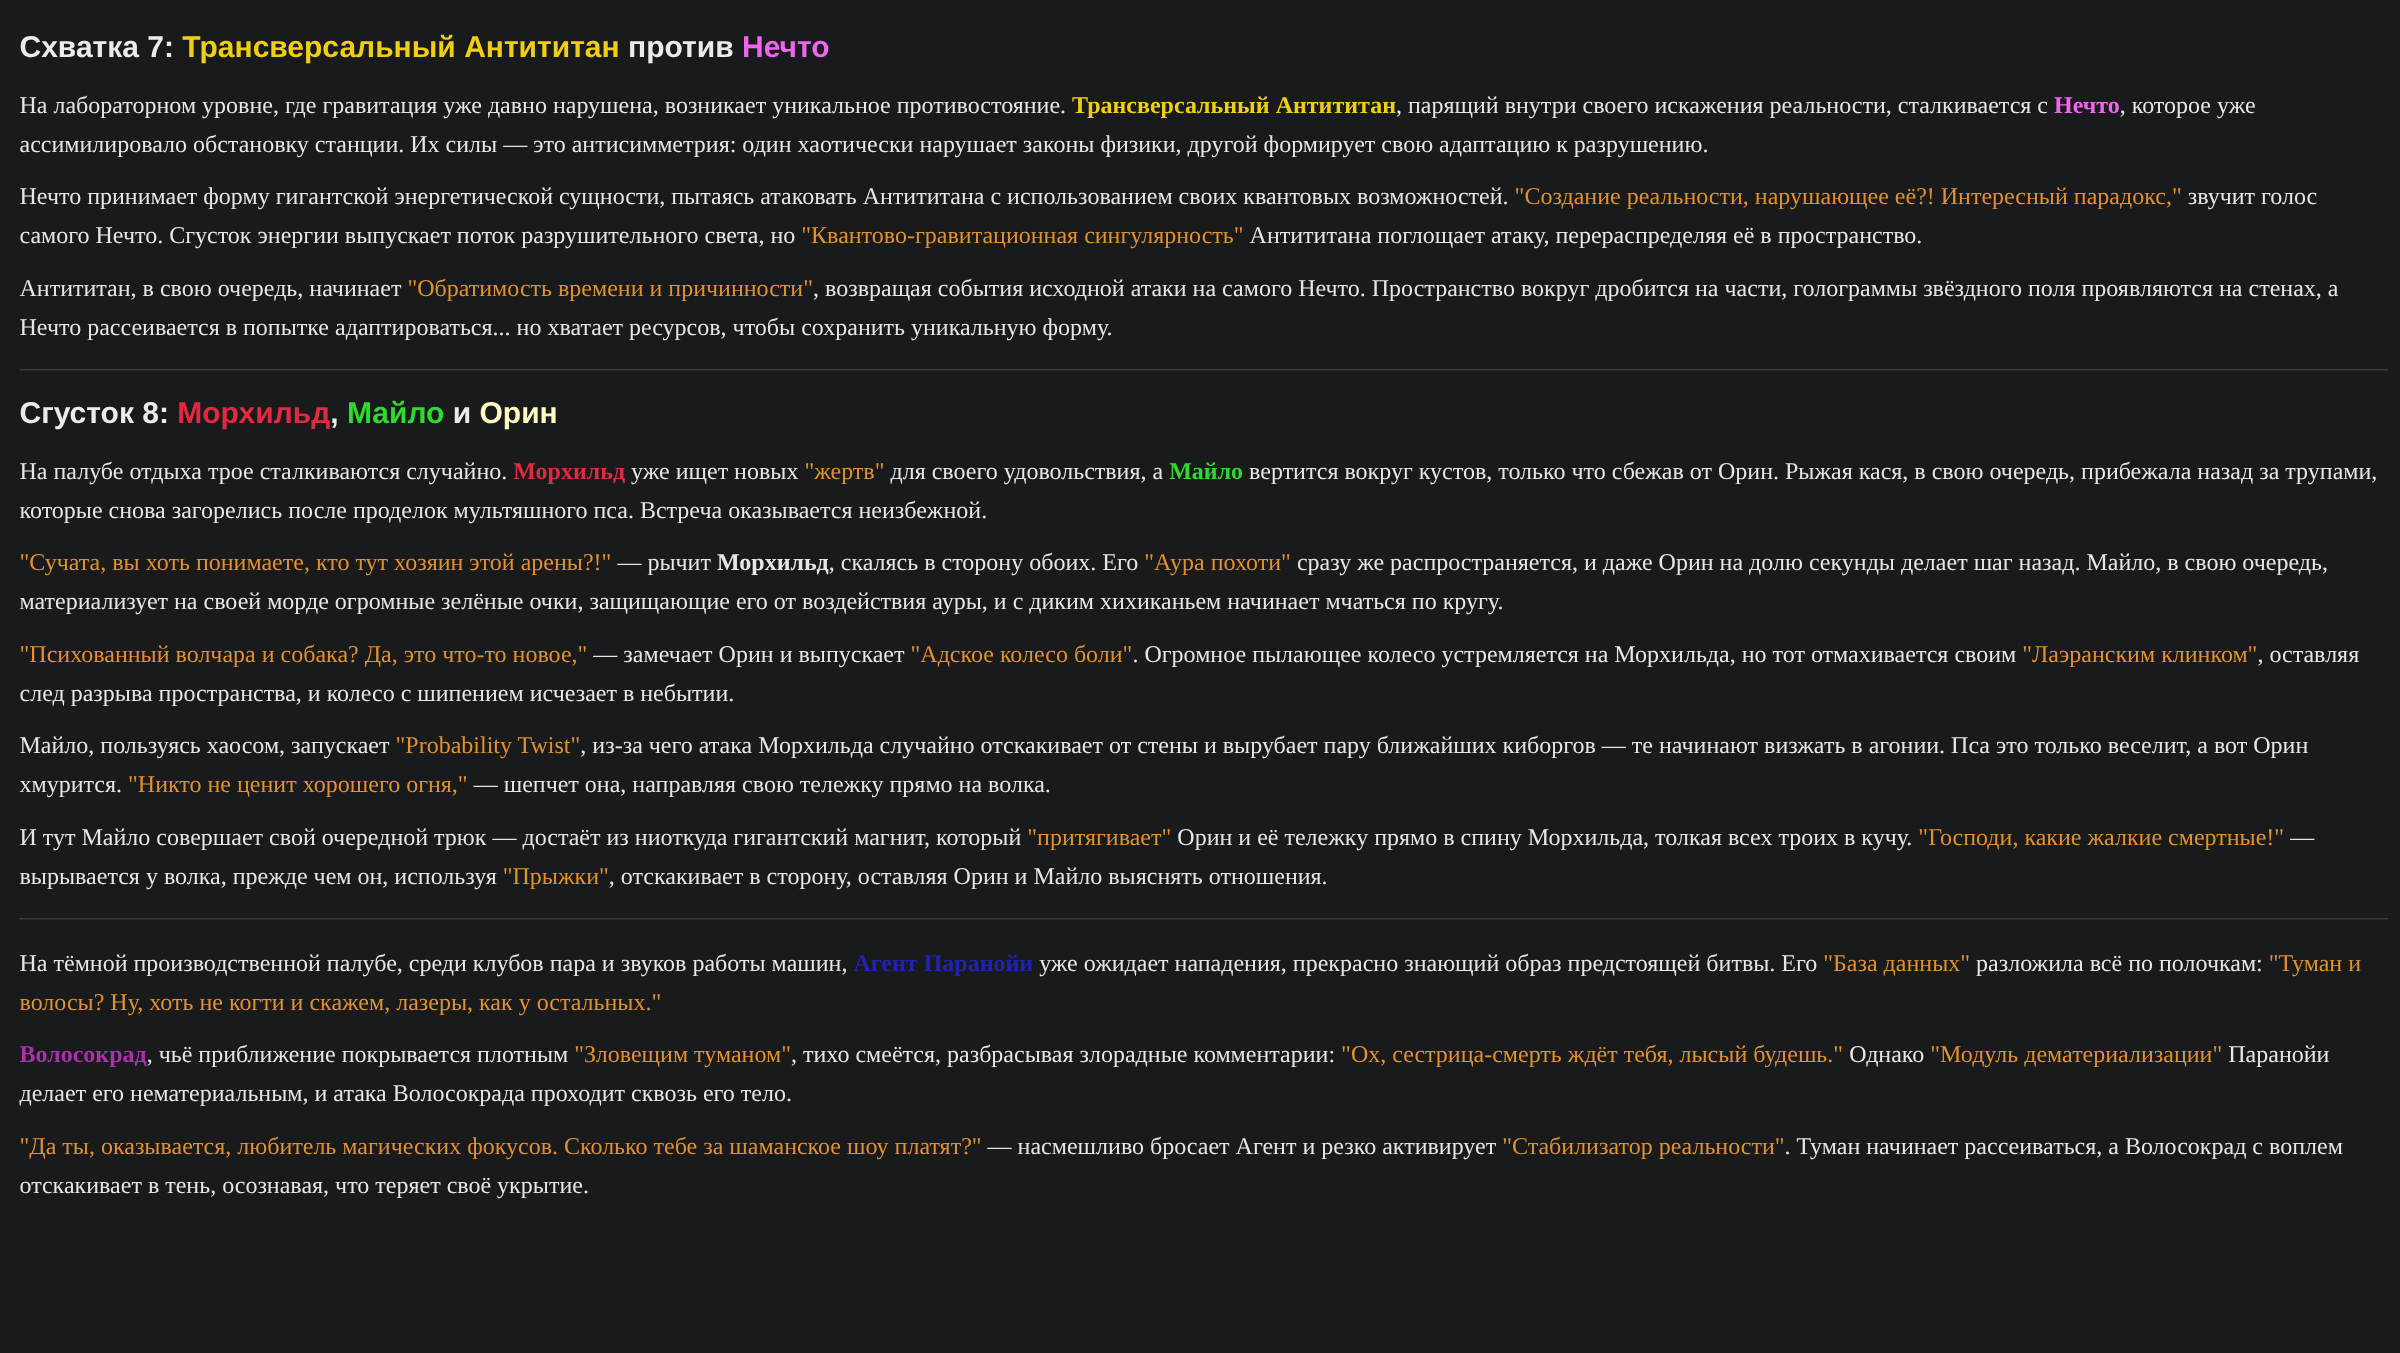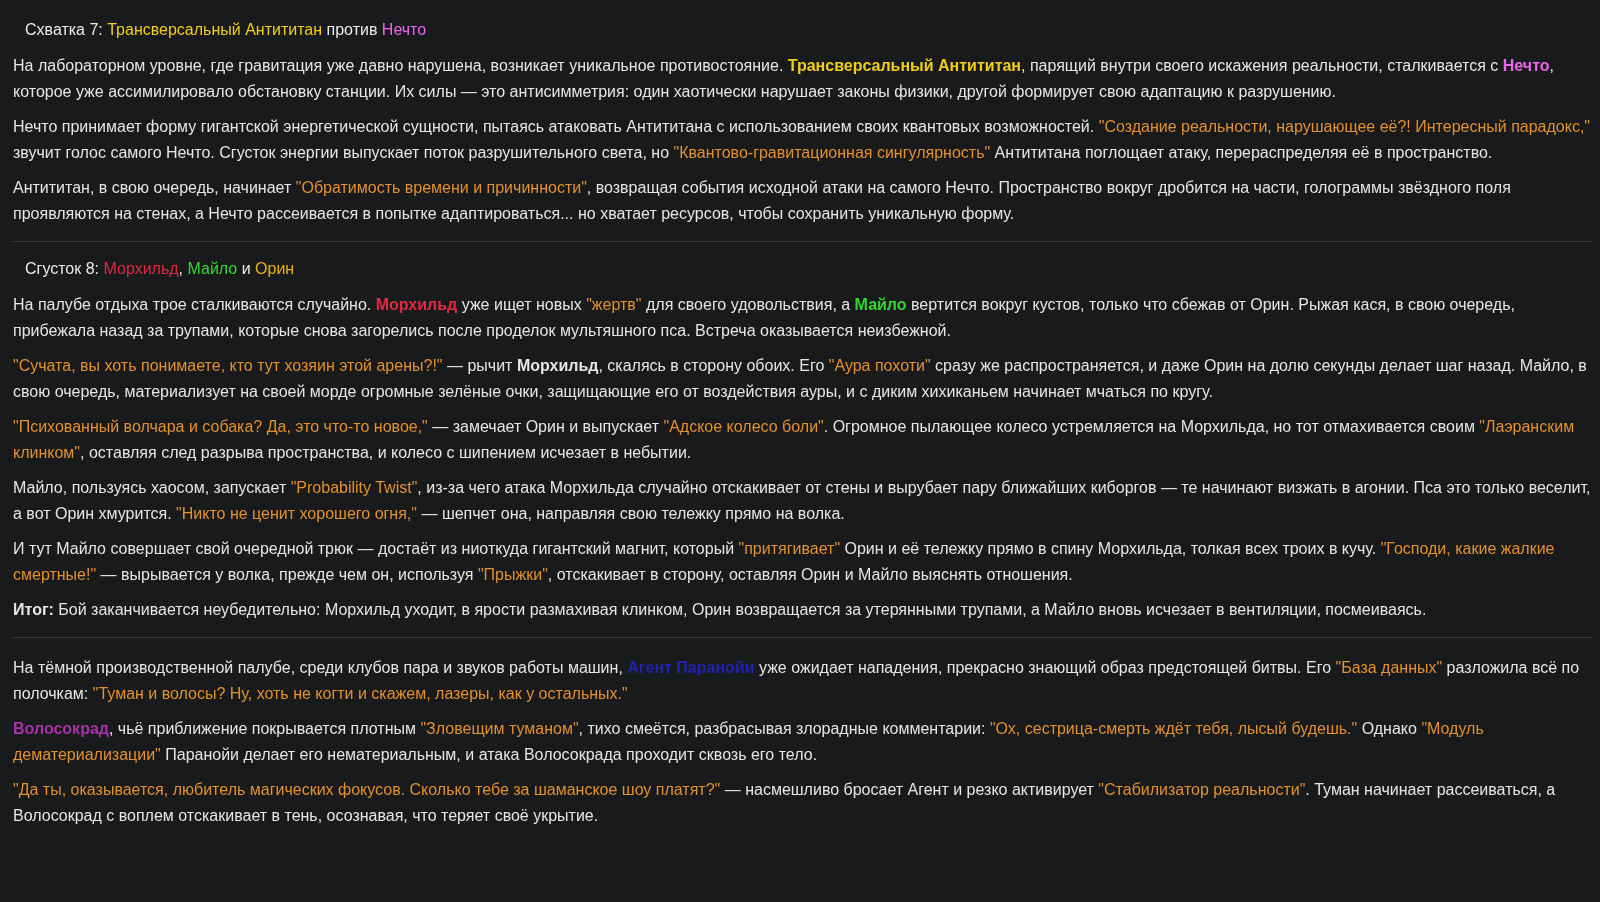--- a/index.html
+++ b/index.html
@@ -8,58 +8,58 @@
     height: 902px;
     overflow: hidden;
     box-sizing: border-box;
     background: #181a1b;
     color: #e8e6e3;
     font-family: "Liberation Sans", "DejaVu Sans", sans-serif;
     padding: 20px 8px 0 13px;
   }
   #content section { margin: 0; }
   h3.section-heading {
-    font-size: 16px;
+    font-size: 20px;
     line-height: 1.2;
-    margin: 0 0 14px 12px;
-    font-weight: 400;
+    margin: 0 0 14px 0;
+    font-weight: 700;
     color: #ecebe9;
   }
   p.para {
     font-size: 16px;
     line-height: 26px;
     margin: 0 0 9px 0;
     color: #e8e6e3;
+    font-family: Liberation Serif, serif;
   }
   hr.section-divider {
     border: none;
     border-top: 1px solid #383838;
     margin: 14px 0 17px 0;
   }
   .b { font-weight: 700; }
 </style>
 </head>
 <body>
 
 <main id="content">
     <section>
       <h3 class="section-heading"><span>Схватка 7: </span><span style="color: rgb(240, 206, 21);">Трансверсальный Антититан</span><span> против </span><span style="color: rgb(238, 102, 238);">Нечто</span></h3>
       <p class="para"><span>На лабораторном уровне, где гравитация уже давно нарушена, возникает уникальное противостояние. </span><span class="b" style="color: rgb(240, 206, 21);">Трансверсальный Антититан</span><span>, парящий внутри своего искажения реальности, сталкивается с </span><span class="b" style="color: rgb(238, 102, 238);">Нечто</span><span>, которое уже ассимилировало обстановку станции. Их силы — это антисимметрия: один хаотически нарушает законы физики, другой формирует свою адаптацию к разрушению.</span></p>
       <p class="para"><span>Нечто принимает форму гигантской энергетической сущности, пытаясь атаковать Антититана с использованием своих квантовых возможностей. </span><span style="color: rgb(227, 144, 46);">"Создание реальности, нарушающее её?! Интересный парадокс,"</span><span> звучит голос самого Нечто. Сгусток энергии выпускает поток разрушительного света, но </span><span style="color: rgb(227, 144, 46);">"Квантово-гравитационная сингулярность"</span><span> Антититана поглощает атаку, перераспределяя её в пространство.</span></p>
       <p class="para"><span>Антититан, в свою очередь, начинает </span><span style="color: rgb(227, 144, 46);">"Обратимость времени и причинности"</span><span>, возвращая события исходной атаки на самого Нечто. Пространство вокруг дробится на части, голограммы звёздного поля проявляются на стенах, а Нечто рассеивается в попытке адаптироваться... но хватает ресурсов, чтобы сохранить уникальную форму.</span></p>
     </section>
     <hr class="section-divider">
     <section>
-      <h3 class="section-heading"><span>Сгусток 8: </span><span style="color: rgb(225, 42, 66);">Морхильд</span><span>, </span><span style="color: rgb(48, 216, 48);">Майло</span><span> и </span><span style="color: #eab308;">Орин</span></h3>
+      <h3 class="section-heading"><span>Сгусток 8: </span><span style="color: rgb(225, 42, 66);">Морхильд</span><span>, </span><span style="color: rgb(48, 216, 48);">Майло</span><span> и </span><span style="color: #fef9c3;">Орин</span></h3>
       <p class="para"><span>На палубе отдыха трое сталкиваются случайно. </span><span class="b" style="color: rgb(225, 42, 66);">Морхильд</span><span> уже ищет новых </span><span style="color: rgb(227, 144, 46);">"жертв"</span><span> для своего удовольствия, а </span><span class="b" style="color: rgb(48, 216, 48);">Майло</span><span> вертится вокруг кустов, только что сбежав от Орин. Рыжая кася, в свою очередь, прибежала назад за трупами, которые снова загорелись после проделок мультяшного пса. Встреча оказывается неизбежной.</span></p>
       <p class="para"><span style="color: rgb(227, 144, 46);">"Сучата, вы хоть понимаете, кто тут хозяин этой арены?!"</span><span> — рычит </span><span class="b">Морхильд</span><span>, скалясь в сторону обоих. Его </span><span style="color: rgb(227, 144, 46);">"Аура похоти"</span><span> сразу же распространяется, и даже Орин на долю секунды делает шаг назад. Майло, в свою очередь, материализует на своей морде огромные зелёные очки, защищающие его от воздействия ауры, и с диким хихиканьем начинает мчаться по кругу.</span></p>
       <p class="para"><span style="color: rgb(227, 144, 46);">"Психованный волчара и собака? Да, это что-то новое,"</span><span> — замечает Орин и выпускает </span><span style="color: rgb(227, 144, 46);">"Адское колесо боли"</span><span>. Огромное пылающее колесо устремляется на Морхильда, но тот отмахивается своим </span><span style="color: rgb(227, 144, 46);">"Лаэранским клинком"</span><span>, оставляя след разрыва пространства, и колесо с шипением исчезает в небытии.</span></p>
       <p class="para"><span>Майло, пользуясь хаосом, запускает </span><span style="color: rgb(227, 144, 46);">"Probability Twist"</span><span>, из-за чего атака Морхильда случайно отскакивает от стены и вырубает пару ближайших киборгов — те начинают визжать в агонии. Пса это только веселит, а вот Орин хмурится. </span><span style="color: rgb(227, 144, 46);">"Никто не ценит хорошего огня,"</span><span> — шепчет она, направляя свою тележку прямо на волка.</span></p>
       <p class="para"><span>И тут Майло совершает свой очередной трюк — достаёт из ниоткуда гигантский магнит, который </span><span style="color: rgb(227, 144, 46);">"притягивает"</span><span> Орин и её тележку прямо в спину Морхильда, толкая всех троих в кучу. </span><span style="color: rgb(227, 144, 46);">"Господи, какие жалкие смертные!"</span><span> — вырывается у волка, прежде чем он, используя </span><span style="color: rgb(227, 144, 46);">"Прыжки"</span><span>, отскакивает в сторону, оставляя Орин и Майло выяснять отношения.</span></p>
-      <p class="para"><span class="b">Итог:</span><span> Бой заканчивается неубедительно: Морхильд уходит, в ярости размахивая клинком, Орин возвращается за утерянными трупами, а Майло вновь исчезает в вентиляции, посмеиваясь.</span></p>
     </section>
     <hr class="section-divider">
     <section>
       <p class="para"><span>На тёмной производственной палубе, среди клубов пара и звуков работы машин, </span><span class="b" style="color: rgb(34, 34, 178);">Агент Паранойи</span><span> уже ожидает нападения, прекрасно знающий образ предстоящей битвы. Его </span><span style="color: rgb(227, 144, 46);">"База данных"</span><span> разложила всё по полочкам: </span><span style="color: rgb(227, 144, 46);">"Туман и волосы? Ну, хоть не когти и скажем, лазеры, как у остальных."</span></p>
       <p class="para"><span class="b" style="color: rgb(168, 50, 168);">Волосокрад</span><span>, чьё приближение покрывается плотным </span><span style="color: rgb(227, 144, 46);">"Зловещим туманом"</span><span>, тихо смеётся, разбрасывая злорадные комментарии: </span><span style="color: rgb(227, 144, 46);">"Ох, сестрица-смерть ждёт тебя, лысый будешь."</span><span> Однако </span><span style="color: rgb(227, 144, 46);">"Модуль дематериализации"</span><span> Паранойи делает его нематериальным, и атака Волосокрада проходит сквозь его тело.</span></p>
       <p class="para"><span style="color: rgb(227, 144, 46);">"Да ты, оказывается, любитель магических фокусов. Сколько тебе за шаманское шоу платят?"</span><span> — насмешливо бросает Агент и резко активирует </span><span style="color: rgb(227, 144, 46);">"Стабилизатор реальности"</span><span>. Туман начинает рассеиваться, а Волосокрад с воплем отскакивает в тень, осознавая, что теряет своё укрытие.</span></p>
     </section>
   </main>
 
 </body></html>

